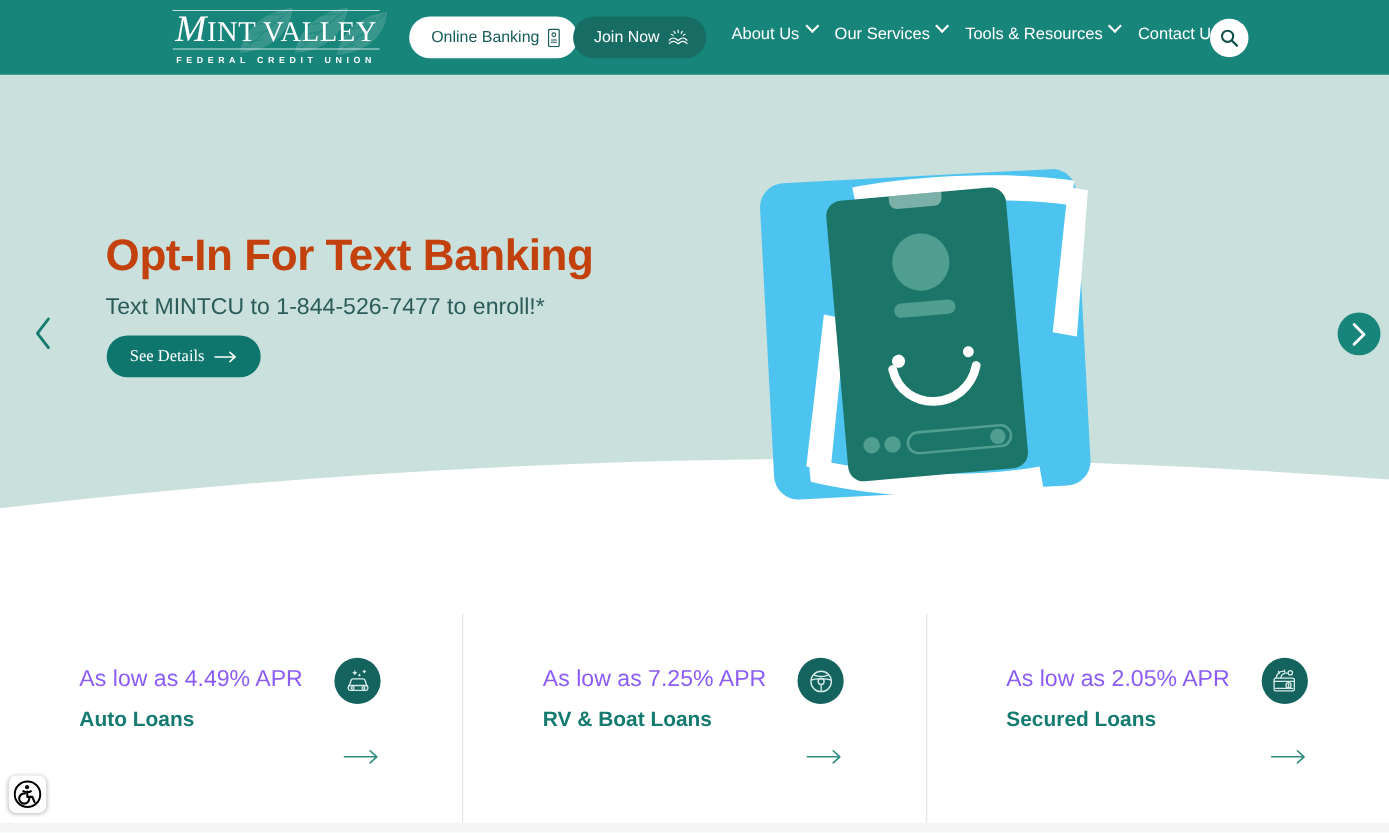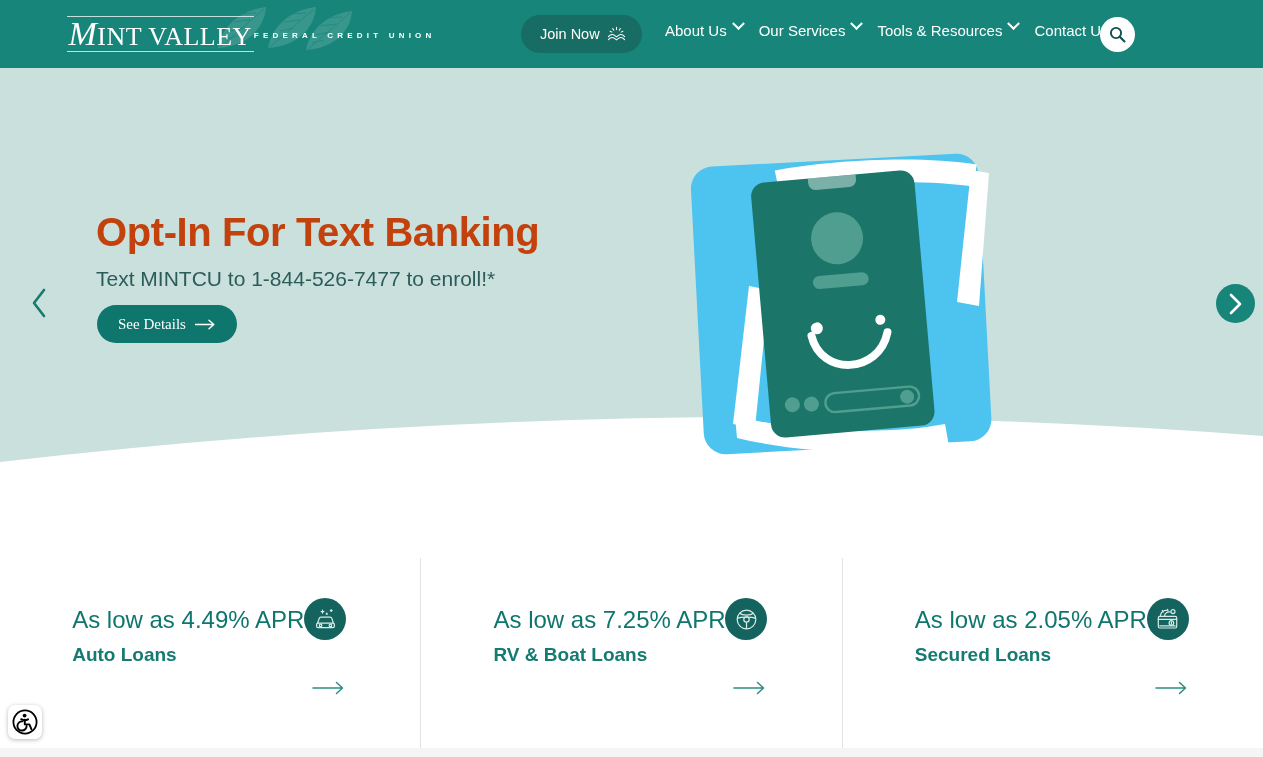--- a/index.html
+++ b/index.html
@@ -18,21 +18,21 @@
     position: absolute; top: 0; left: 0;
     width: 1263px; height: 68px;
     background: #17857a;
     display: flex; align-items: center;
     z-index: 40;
   }
 
   .logo-wrap {
     position: absolute; left: 146px; top: 4px;
     width: 210px; height: 58px;
-    display: flex; flex-direction: row;
+    display: flex; flex-direction: column;
     align-items: center; justify-content: center;
   }
   .logo-leaf {
     position: absolute; left: 60px; top: 0px;
     width: 150px; height: 48px;
     opacity: .14;
     pointer-events: none;
   }
   .logo-main {
     position: relative;
@@ -163,21 +163,21 @@
     display: flex;
   }
   .card {
     position: relative;
     flex: 1 1 0;
     padding: 48px 0 0 0;
   }
   .card + .card { border-left: 1px solid #e3e3e3; }
   .card-inner { position: relative; width: 276px; margin: 0 auto; }
   .card-rate {
-    color: #0f766e; font-size: 24px;
+    color: #8b5cf6; font-size: 21px;
     white-space: nowrap;
     position: absolute; left: 0; top: 0;
   }
   .card-title {
     color: #157a70; font-size: 19px; font-weight: 700;
     white-space: nowrap;
     position: absolute; left: 0; top: 38px;
   }
   .card-icon {
     position: absolute; right: 2px; top: -8px;
@@ -224,20 +224,28 @@
         <g stroke="#17857a" stroke-width="1" fill="none" opacity=".65">
           <path d="M58 5 L14 43 M50 9 L32 10 M44 16 L28 18 M38 24 L24 27 M32 32 L19 35"></path>
           <path d="M108 5 L64 43 M100 9 L82 10 M94 16 L78 18 M88 24 L74 27 M82 32 L69 35"></path>
           <path d="M144 9 L102 45 M136 13 L119 14 M130 20 L114 22 M124 28 L110 31 M118 36 L106 39"></path>
         </g>
       </svg>
       <div class="logo-main"><span class="cap">M</span><span>INT VALLEY</span></div>
       <div class="logo-sub">FEDERAL CREDIT UNION</div>
     </div>
 
+    <button class="btn-online">
+      <span>Online Banking</span>
+      <svg width="11" height="17" viewBox="0 0 11 17">
+        <rect x="0.6" y="0.6" width="9.8" height="15.8" rx="1.6" fill="none" stroke="#185c59" stroke-width="1.2"></rect>
+        <circle cx="5.5" cy="5.6" r="1.7" fill="none" stroke="#185c59" stroke-width="1"></circle>
+        <path d="M2.8 10.4 H8.2 M2.8 12.4 H8.2" stroke="#185c59" stroke-width="1"></path>
+      </svg>
+    </button>
 
     <button class="btn-join">
       <span>Join Now</span>
       <svg width="19" height="17" viewBox="0 0 19 17">
         <g stroke="#ffffff" stroke-width="1.05" fill="none" stroke-linecap="round">
           <path d="M9.5 1.3 V3.6 M5.7 2.5 L6.8 4.3 M13.3 2.5 L12.2 4.3 M3.1 5.2 L4.9 6.1 M15.9 5.2 L14.1 6.1"></path>
           <path d="M1.4 10.6 C3.4 8.4 5.6 8.0 7.6 9.4 L9.5 10.8 L11.4 9.4 C13.4 8.0 15.6 8.4 17.6 10.6"></path>
           <path d="M1.4 13.6 C3.4 11.4 5.6 11.0 7.6 12.4 L9.5 13.8 L11.4 12.4 C13.4 11.0 15.6 11.4 17.6 13.6"></path>
         </g>
       </svg>

